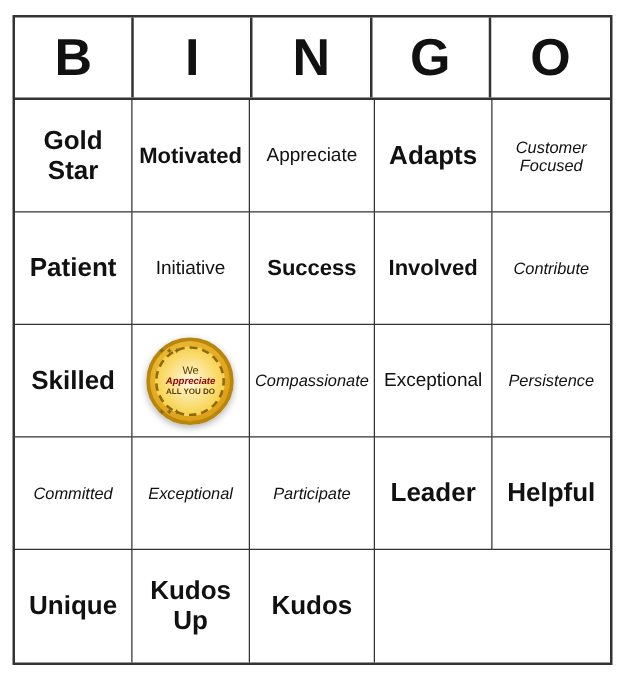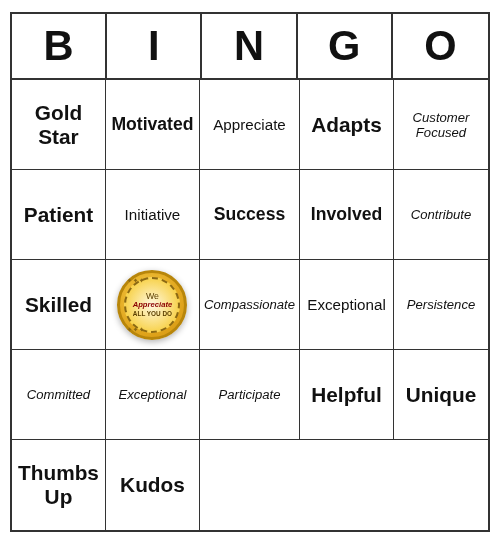--- a/index.html
+++ b/index.html
@@ -191,25 +191,28 @@
       <div class="bingo-cell small-text">
         <span>Committed</span>
       </div>
       <div class="bingo-cell small-text">
         <span>Exceptional</span>
       </div>
       <div class="bingo-cell small-text">
         <span>Participate</span>
       </div>
       <div class="bingo-cell large-text">
+        <span>Leader</span>
+      </div>
+      <div class="bingo-cell large-text">
         <span>Helpful</span>
       </div>
       <div class="bingo-cell large-text">
         <span>Unique</span>
       </div>
       <div class="bingo-cell large-text">
-        <span>Thumbs Up</span>
+        <span>Kudos Up</span>
       </div>
       <div class="bingo-cell large-text">
         <span>Kudos</span>
       </div>
     </div>
 </div>
 
 </body></html>

